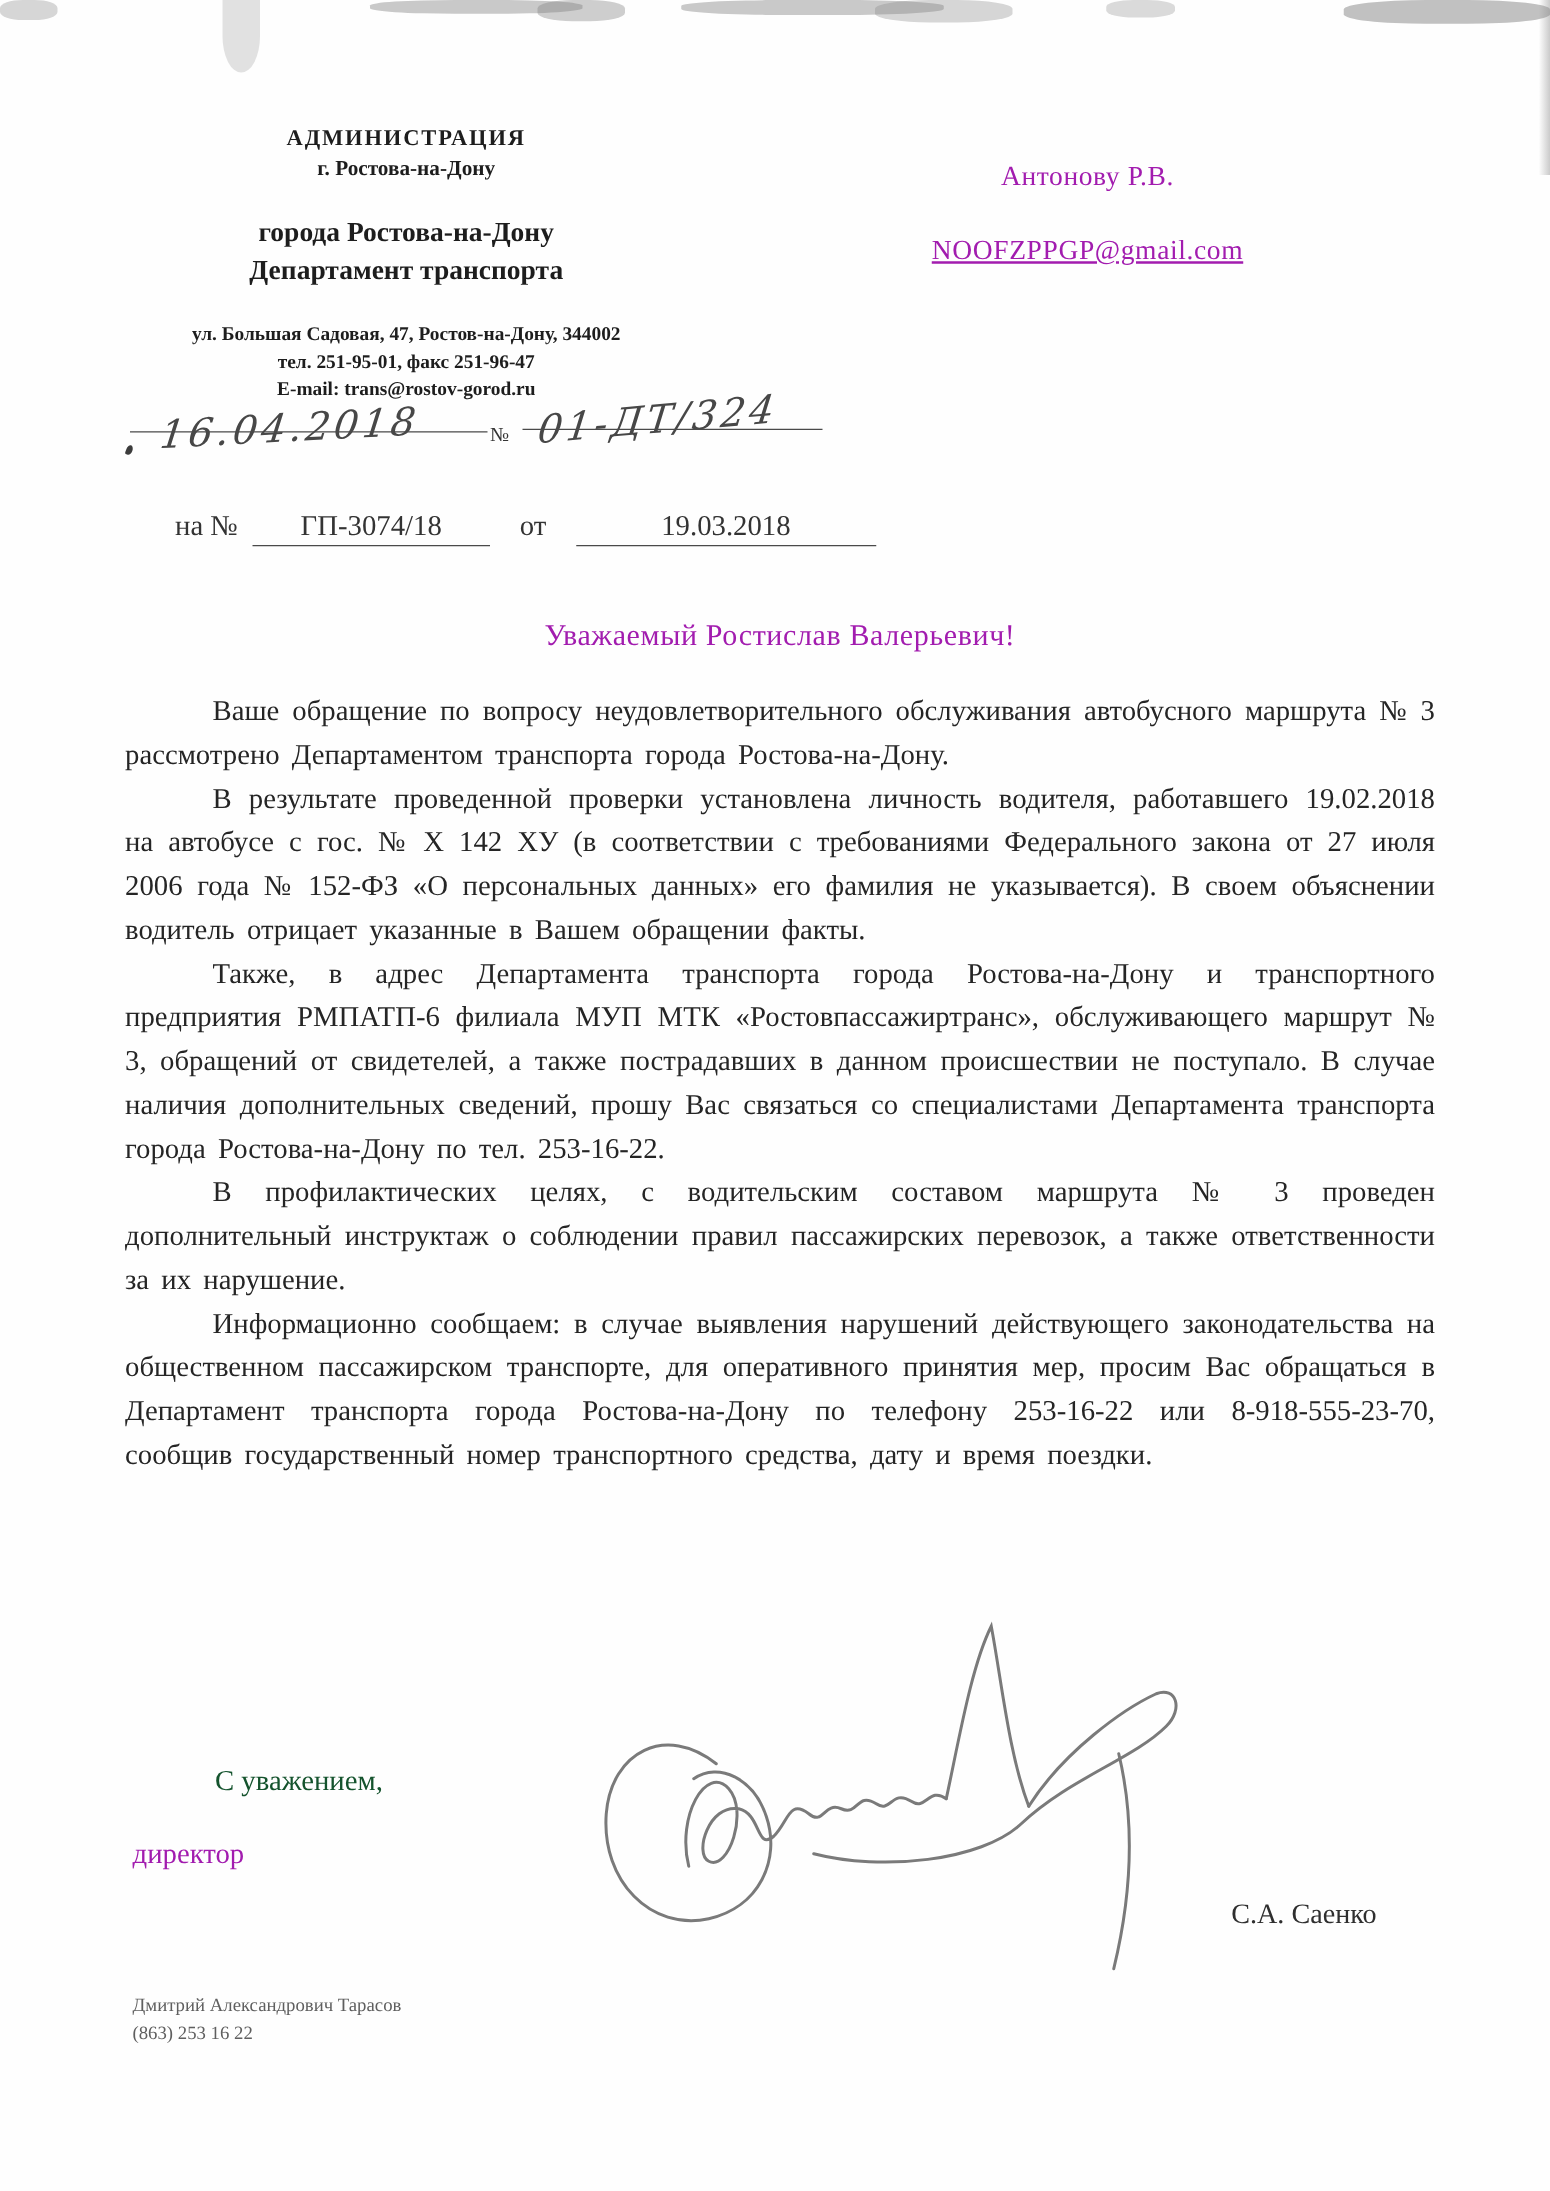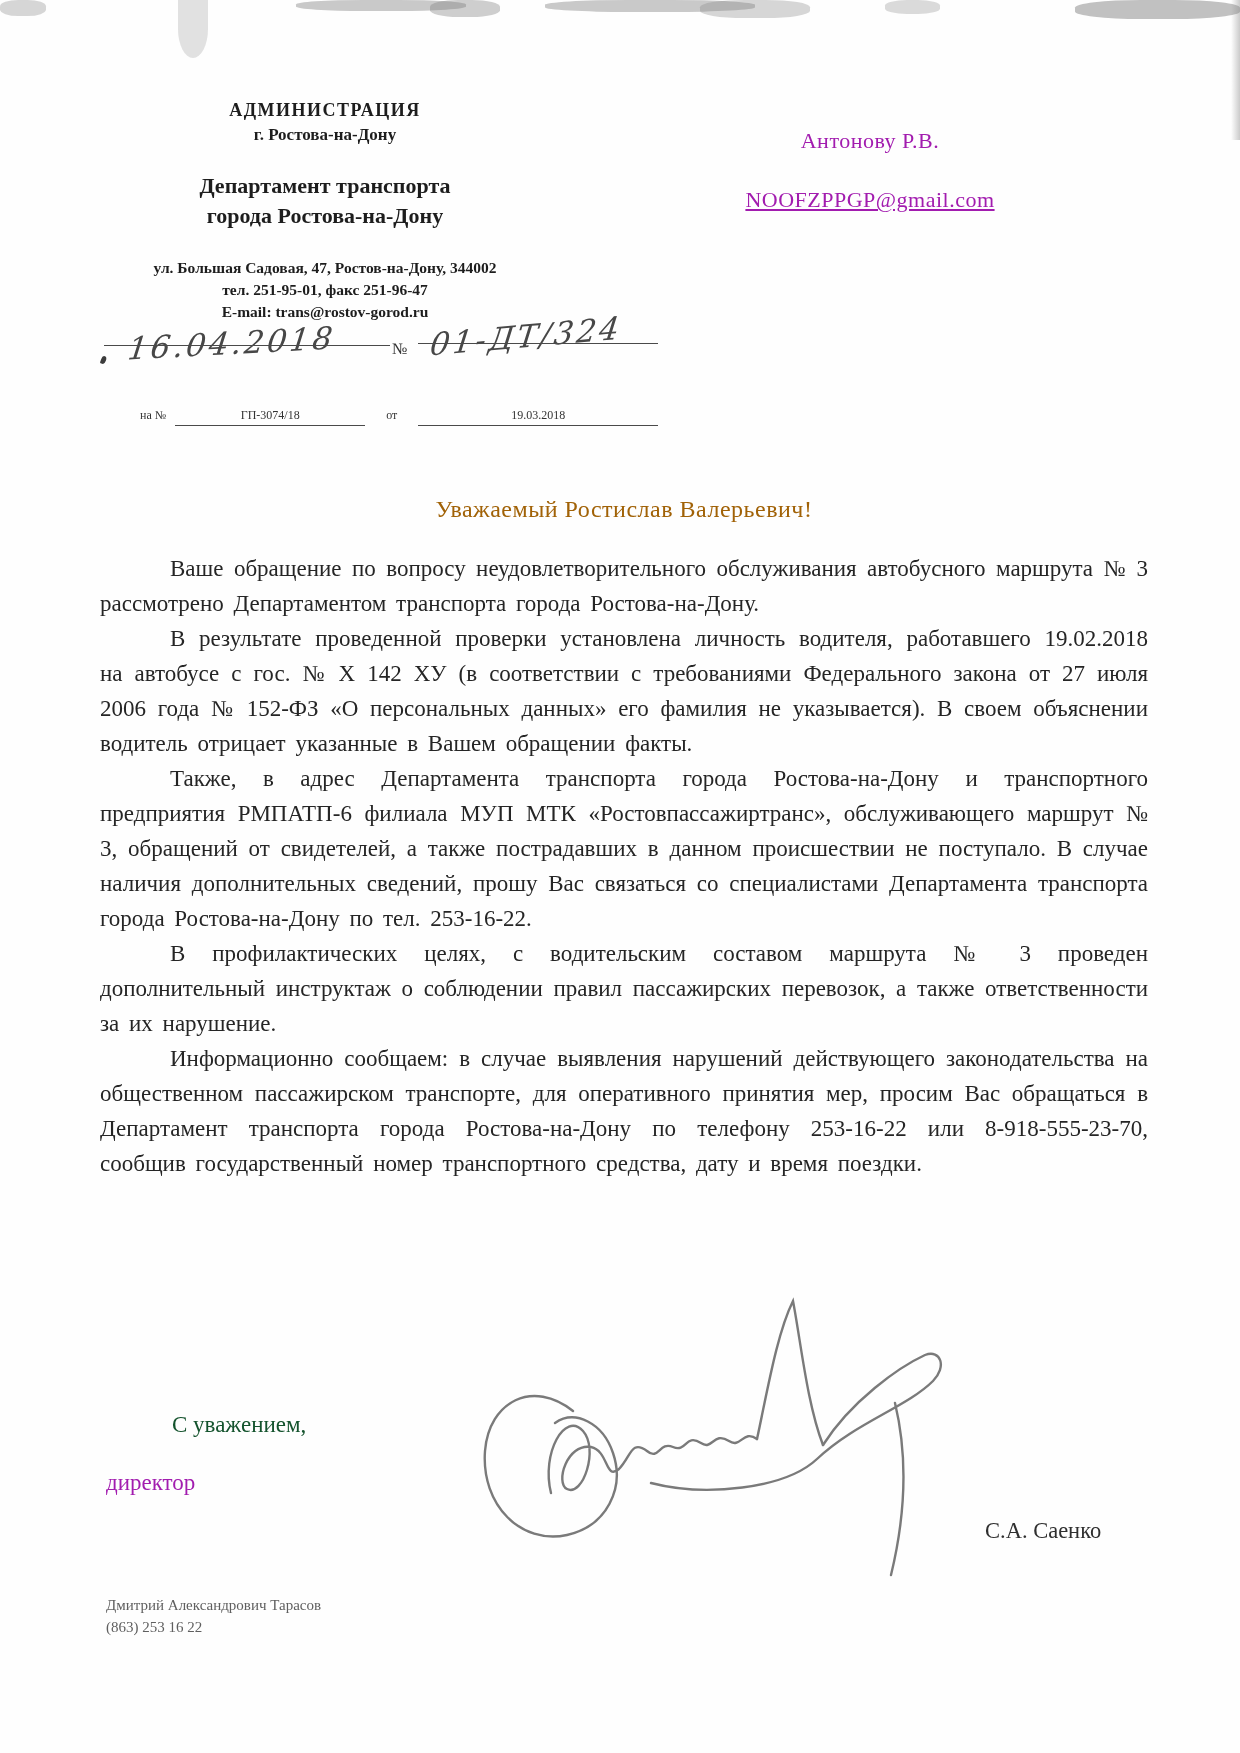--- a/index.html
+++ b/index.html
@@ -37,30 +37,30 @@
     font-family:"DejaVu Serif",serif;
     letter-spacing:3px;white-space:nowrap;
   }
   .hand-date{position:absolute;left:128px;top:325px;font-size:31px;transform:rotate(-3deg) skewX(-10deg);}
   .hand-num{position:absolute;left:430px;top:318px;font-size:31px;transform:rotate(-5deg) skewX(-12deg);}
   .rule{position:absolute;border-bottom:1.6px solid #4a4a4a;}
   .rule-a{left:104px;top:345px;width:286px;}
   .rule-b{left:418px;top:343px;width:240px;}
   .num-label{position:absolute;left:392px;top:340px;font-size:16px;color:#333;}
   .stray-dot{position:absolute;left:101px;top:356px;width:5px;height:8px;background:#3c3c3c;border-radius:60% 60% 60% 20%;transform:rotate(20deg);}
-  .reply-row{position:absolute;left:140px;top:408px;font-size:12px;color:#333;white-space:nowrap;}
+  .reply-row{position:absolute;left:140px;top:408px;font-size:23px;color:#333;white-space:nowrap;}
   .reply-row .lbl{display:inline-block;}
   .reply-blank{display:inline-block;text-align:center;border-bottom:1.4px solid #4a4a4a;padding-bottom:2px;}
   .reply-blank.b1{width:190px;margin-left:6px;}
   .reply-row .lbl.ot{margin-left:18px;}
   .reply-blank.b2{width:240px;margin-left:18px;}
   
   .salutation{
     position:absolute;left:100px;top:496px;width:1048px;
-    text-align:center;font-size:24px;color:#a16207;letter-spacing:.5px;
+    text-align:center;font-size:24px;color:#a21caf;letter-spacing:.5px;
   }
   .body-text{
     position:absolute;left:100px;top:551px;width:1048px;
     font-size:23px;line-height:35px;text-align:justify;color:#252525;
   }
   .body-text p{margin:0;text-indent:70px;word-spacing:4px;}
   
   .regards{position:absolute;left:172px;top:1412px;font-size:23px;color:#14532d;}
   .position{position:absolute;left:106px;top:1470px;font-size:23px;color:#a21caf;}
   .signer{position:absolute;left:985px;top:1518px;font-size:22.5px;color:#2f2f2f;white-space:nowrap;}
@@ -82,22 +82,22 @@
     <div class="blob" style="left:700px;top:0;width:110px;height:18px;background:rgba(135,135,135,.33);"></div>
     <div class="blob" style="left:885px;top:0;width:55px;height:14px;background:rgba(135,135,135,.30);"></div>
     <div class="blob" style="left:1075px;top:0;width:165px;height:19px;background:rgba(120,120,120,.45);"></div>
     <div class="edge-right"></div>
   </div>
 
   <div class="org-block">
     <div class="org-line1">АДМИНИСТРАЦИЯ</div>
     <div class="org-line2">г. Ростова-на-Дону</div>
     <div class="dept">
+      <div>города Ростова-на-Дону</div>
       <div>Департамент транспорта</div>
-      <div>города Ростова-на-Дону</div>
     </div>
     <div class="addr">
       <div>ул. Большая Садовая, 47,  Ростов-на-Дону, 344002</div>
       <div>тел. 251-95-01, факс 251-96-47</div>
       <div>E-mail:  trans@rostov-gorod.ru</div>
     </div>
   </div>
 
   <div class="recipient">
     <div class="recipient-name">Антонову Р.В.</div>

